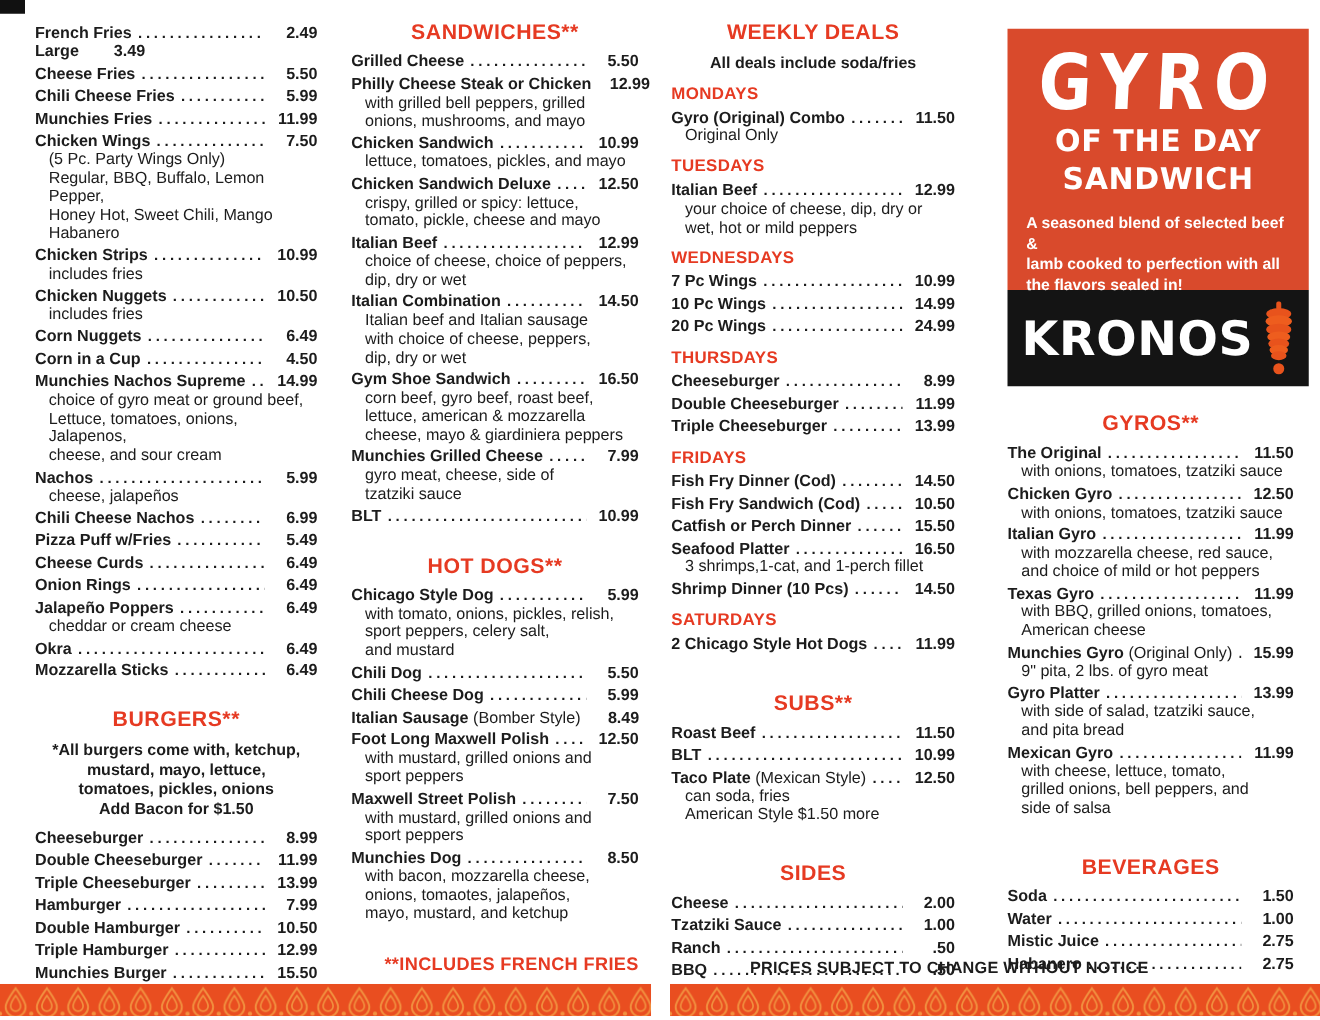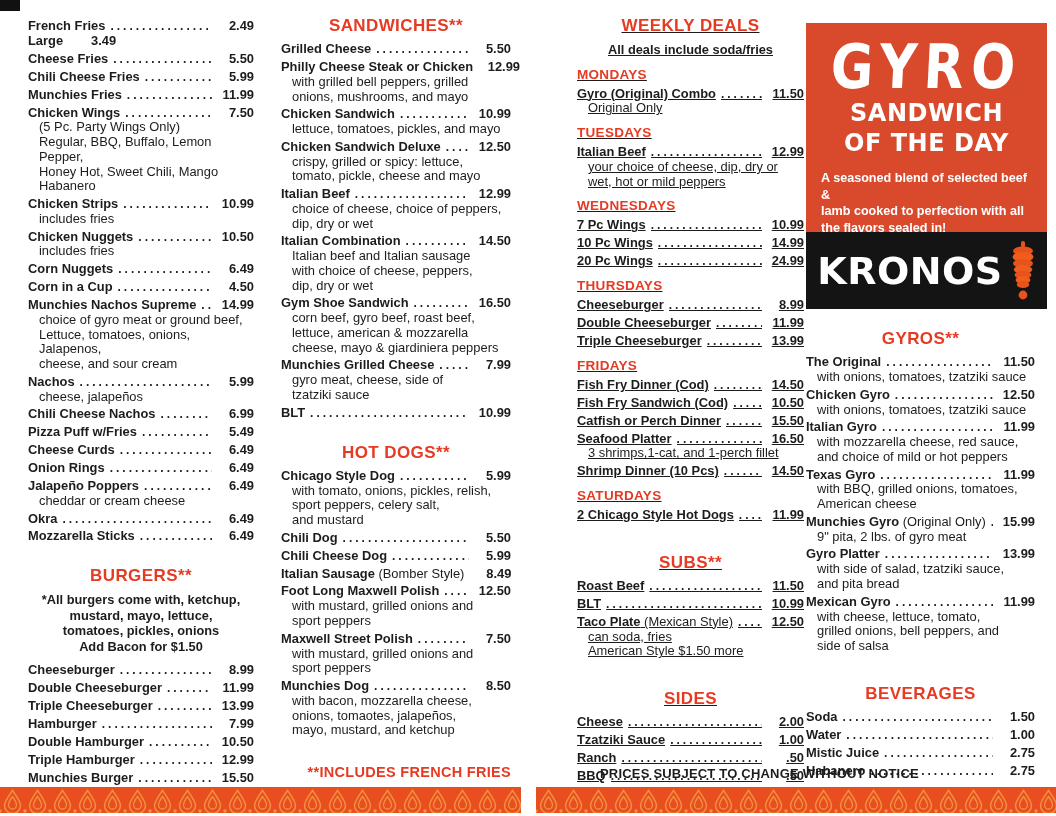--- a/index.html
+++ b/index.html
@@ -4,21 +4,21 @@
 <style>
   html,body{margin:0;padding:0;background:#ffffff;}
   body{font-family:"Liberation Sans",sans-serif;color:#1c1c1c;}
   #page{position:relative;width:1056px;height:816px;background:#ffffff;overflow:hidden;}
 
   .crop-mark{position:absolute;left:0;top:0;width:20px;height:11px;background:#111;}
 
   .menu-col{position:absolute;top:16px;}
   #col1{left:28px;width:226px;}
   #col2{left:281px;width:230px;}
-  #col3{left:577px;width:227px;text-decoration:underline;}
+  #col3{left:537px;width:227px;}
   #col4{left:806px;top:23px;width:241px;}
 
   .section-title{color:#e63a22;font-weight:bold;font-size:17px;line-height:20px;
     text-align:center;letter-spacing:.4px;margin-bottom:6px;}
   .menu-section + .menu-section{margin-top:22px;}
   #col3 .menu-section + .menu-section{margin-top:30px;}
   #col4 .menu-section + .menu-section{margin-top:30px;}
 
   .section-notes{margin:1px 0 9px;}
   .section-note{font-weight:bold;font-size:12.8px;line-height:15.5px;text-align:center;}
@@ -604,22 +604,22 @@
             <span class="dots"></span>
             <span class="item-price">1.50</span>
           </div>
         </div>
       </div>
     </div>
 
   <div id="col4" class="menu-col">
     <div class="promo-box">
       <div class="promo-title">GYRO</div>
+      <div class="promo-sub">OF THE DAY</div>
       <div class="promo-sub">SANDWICH</div>
-      <div class="promo-sub">OF THE DAY</div>
       <div class="promo-tagline">
         <div>A seasoned blend of selected beef &amp;</div>
         <div>lamb cooked to perfection with all</div>
         <div>the flavors sealed in!</div>
       </div>
     </div>
     <div class="brand-bar">
       <span class="brand-text">KRONOS</span>
       <svg width="26" height="60" viewBox="0 0 26 60">
         <rect x="11" y="0" width="4" height="7" rx="2" fill="#e8531c"></rect>

